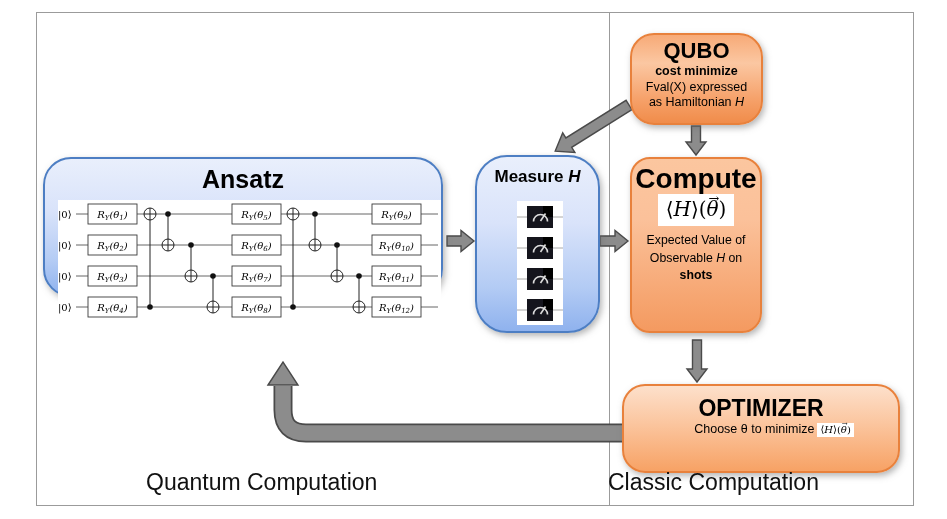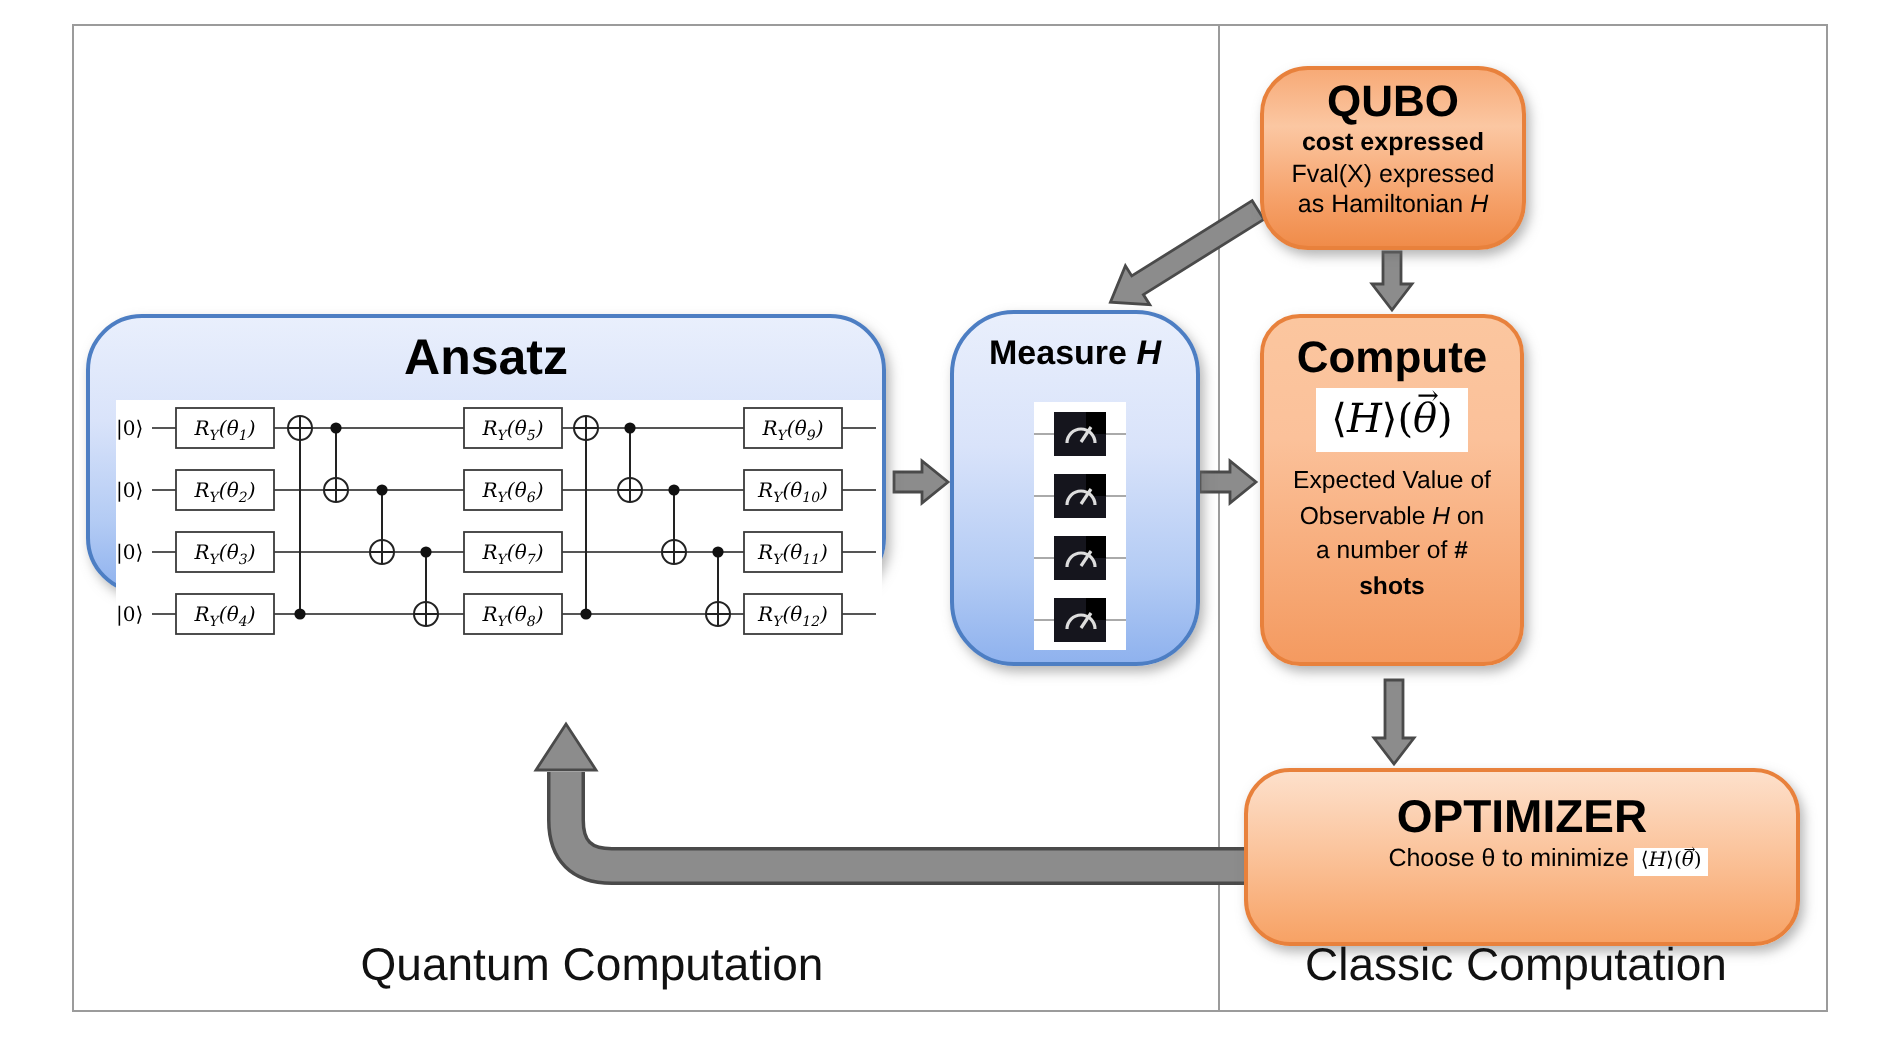--- a/index.html
+++ b/index.html
@@ -21,34 +21,34 @@
   #measure-box{left:475px;top:155px;width:125px;height:178px;border-radius:32px;}
   .measure-title{margin-top:10px;font-size:17px;font-weight:bold;}
   .meter-strip{position:absolute;left:40px;top:44px;width:46px;height:124px;background:#fff;}
   #qubo-box{left:630px;top:33px;width:133px;height:92px;border-radius:24px;
         background:linear-gradient(180deg,#f7aa77 0%,#fbc7a2 32%,#f6a26b 72%,#f08c4a 100%);}
   .qubo-title{margin-top:3px;font-size:22px;font-weight:bold;line-height:26px;}
   .small-line{font-size:12.5px;line-height:15.5px;}
   .bold{font-weight:bold;}
   #compute-box{left:630px;top:157px;width:132px;height:176px;border-radius:20px;
         background:linear-gradient(180deg,#fbc69f 0%,#fbc19a 35%,#f49a60 100%);}
-  .compute-title{margin-top:7px;font-size:22px;font-weight:bold;line-height:25px;}
+  .compute-title{margin-top:7px;font-size:28px;font-weight:bold;line-height:25px;}
   .formula-lg{display:inline-block;background:#fff;margin-top:3px;padding:4px 8px 6px 8px;
         font-family:"DejaVu Serif","DejaVu Sans",serif;font-size:20px;line-height:22px;}
   .compute-body{margin-top:6px;font-size:12.3px;line-height:17.5px;}
   #optimizer-box{left:622px;top:384px;width:278px;height:89px;border-radius:23px;
         background:linear-gradient(180deg,#fde0cb 0%,#fbc59e 45%,#f7a265 100%);}
   .optimizer-title{margin-top:9px;font-size:23px;font-weight:bold;line-height:26px;}
   .optimizer-sub{font-size:12.5px;margin-top:1px;padding-left:26px;}
   .formula-sm{display:inline-block;background:#fff;padding:1px 3px 2px 3px;margin-left:3px;
         font-family:"DejaVu Serif","DejaVu Sans",serif;font-size:10px;line-height:11px;}
   .vec{position:relative;display:inline-block;}
   .formula-lg .vec-arrow{position:absolute;left:2px;top:-10px;font-size:13px;font-style:normal;}
   .formula-sm .vec-arrow{position:absolute;left:1px;top:-5px;font-size:7px;font-style:normal;}
-  .section-label{position:absolute;z-index:3;font-size:23px;color:#111;text-align:center;width:300px;}
+  .section-label{position:absolute;z-index:3;font-size:23px;color:#111;width:300px;}
   #label-quantum{left:146px;top:469px;}
   #label-classic{left:608px;top:469px;}
 </style>
 </head>
 <body>
 
 <div class="stage">
 
   <div class="frame">
     <div class="divider"></div>
@@ -177,44 +177,40 @@
           <rect x="10" y="98" width="26" height="22" fill="#15151d"></rect>
           <rect x="26" y="98" width="10" height="11" fill="#000"></rect>
           <path d="M 16.5 113.5 A 7 7 0 0 1 30.5 113.5" stroke="#ddd" fill="none" stroke-width="1.6"></path>
           <line x1="23.5" y1="113" x2="28.5" y2="105.5" stroke="#ddd" stroke-width="1.6"></line>
         </svg>
     </div>
   </div>
 
   <div class="box orange" id="qubo-box">
     <div class="qubo-title">QUBO</div>
-    <div class="small-line bold">cost expressed</div>
+    <div class="small-line bold">cost minimize</div>
     <div class="small-line">Fval(X) expressed</div>
     <div class="small-line">
       <span>as Hamiltonian</span>
       <i>H</i>
     </div>
   </div>
 
   <div class="box orange" id="compute-box">
     <div class="compute-title">Compute</div>
     <span class="formula-lg">
       <span>⟨</span><i>H</i><span>⟩(</span><span class="vec"><span class="vec-arrow">→</span><i>θ</i></span><span>)</span>
     </span>
     <div class="compute-body">
       <div>Expected Value of</div>
       <div>
         <span>Observable</span>
         <i>H</i>
         <span>on</span>
       </div>
-      <div>
-        <span>a number of</span>
-        <span class="bold">#</span>
-      </div>
       <div class="bold">shots</div>
     </div>
   </div>
 
   <div class="box orange" id="optimizer-box">
     <div class="optimizer-title">OPTIMIZER</div>
     <div class="optimizer-sub">
       <span>Choose θ to minimize</span><span class="formula-sm"><span>⟨</span><i>H</i><span>⟩(</span><span class="vec"><span class="vec-arrow">→</span><i>θ</i></span><span>)</span></span>
     </div>
   </div>

